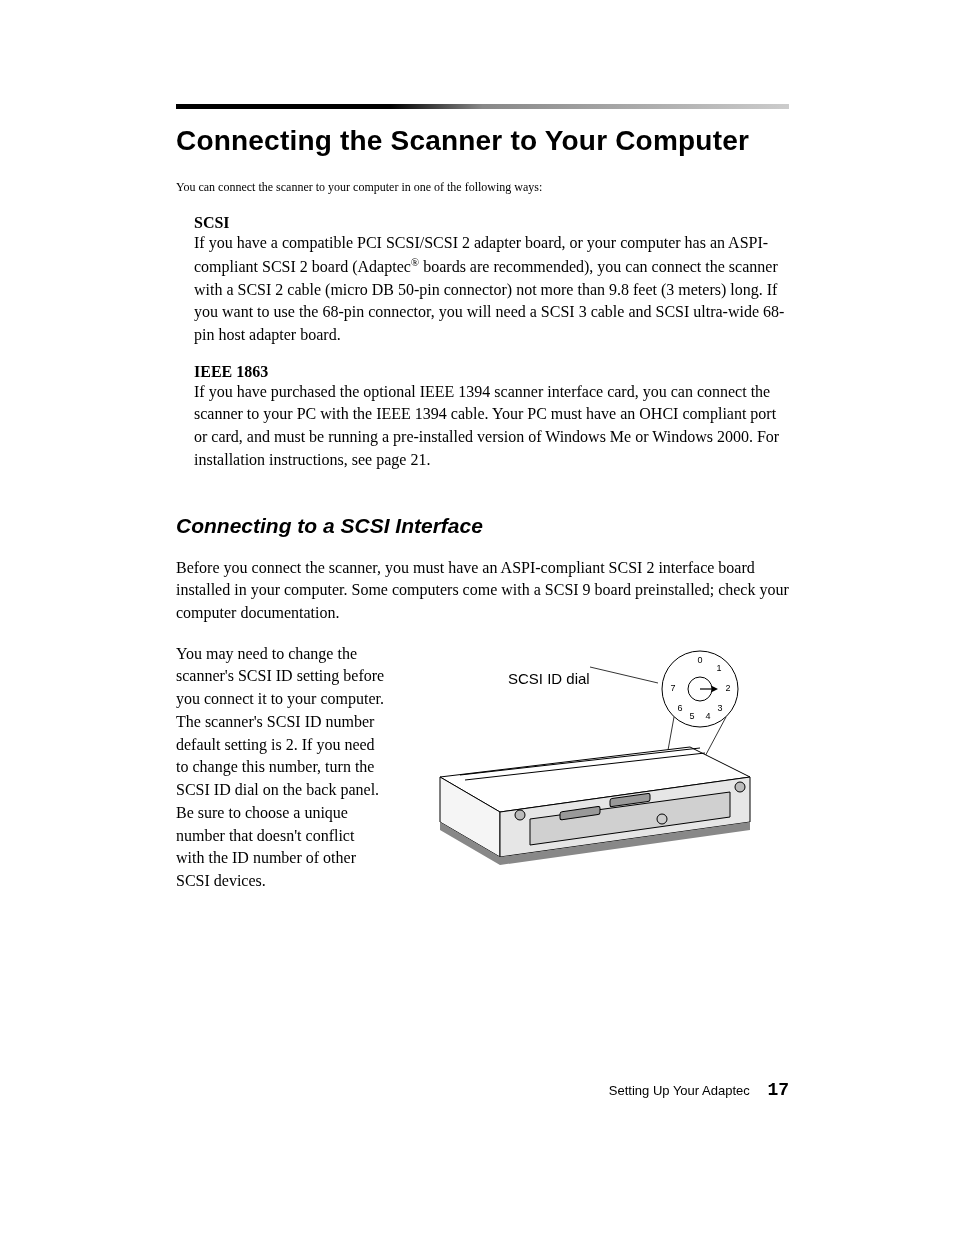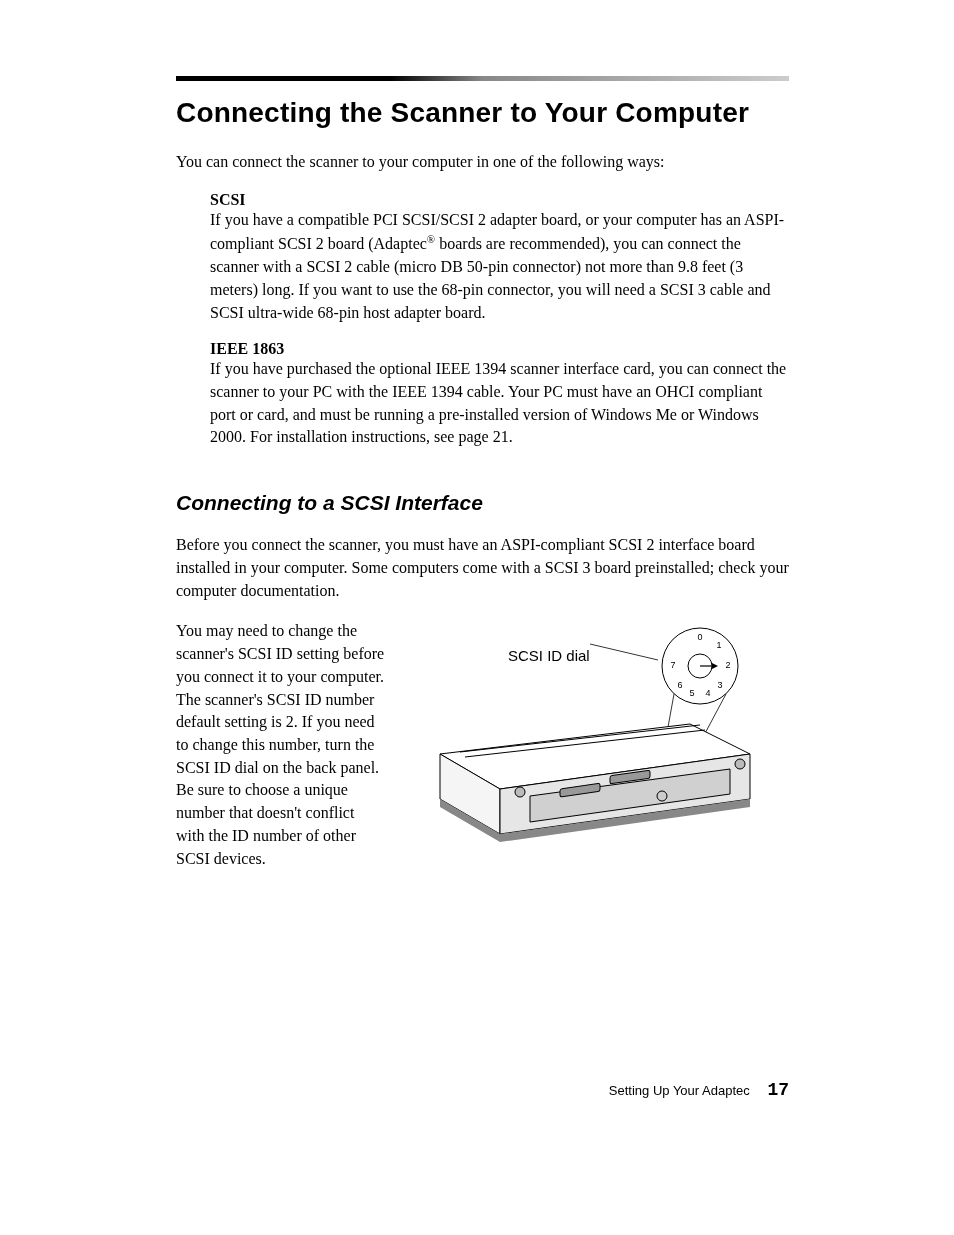--- a/index.html
+++ b/index.html
@@ -6,41 +6,41 @@
     margin: 0;
     padding: 0;
     background: #fff;
     font-family: Georgia, 'Times New Roman', serif;
     color: #000;
     width: 954px;
     height: 1235px;
     position: relative;
   }
   .page {
-    padding: 76px 165px 0 176px;
+    padding: 104px 165px 0 176px;
   }
   .rule {
     height: 5px;
     background: linear-gradient(to right, #000 0%, #000 35%, #888 50%, #ccc 100%);
     margin-bottom: 16px;
   }
   h1 {
     font-family: Arial, Helvetica, sans-serif;
     font-weight: bold;
     font-size: 28px;
     margin: 0 0 22px 0;
     letter-spacing: 0.2px;
   }
   .intro {
-    font-size: 16px;
+    font-size: 12px;
     margin: 0 0 18px 0;
     line-height: 1.4;
   }
   .block {
-    margin-left: 34px;
+    margin-left: 18px;
     margin-bottom: 16px;
   }
   .block-title {
     font-weight: bold;
     font-size: 16px;
     margin: 0;
   }
   .block-body {
     font-size: 16px;
     line-height: 1.42;
@@ -122,21 +122,21 @@
     </p>
   </div>
 
   <div class="block">
     <p class="block-title">IEEE 1863</p>
     <p class="block-body">If you have purchased the optional IEEE 1394 scanner interface card, you can connect the scanner to your PC with the IEEE 1394 cable. Your PC must have an OHCI compliant port or card, and must be running a pre-installed version of Windows Me or Windows 2000. For installation instructions, see page 21.</p>
   </div>
 
   <h2>Connecting to a SCSI Interface</h2>
 
-  <p class="para">Before you connect the scanner, you must have an ASPI-compliant SCSI 2 interface board installed in your computer. Some computers come with a SCSI 3 board preinstalled; check your computer documentation.</p>
+  <p class="para">Before you connect the scanner, you must have an ASPI-compliant SCSI 2 interface board installed in your computer. Some computers come with a SCSI 9 board preinstalled; check your computer documentation.</p>
 
   <div class="two-col">
     <div class="col-left">
       <p class="para">You may need to change the scanner's SCSI ID setting before you connect it to your computer. The scanner's SCSI ID number default setting is 2. If you need to change this number, turn the SCSI ID dial on the back panel. Be sure to choose a unique number that doesn't conflict with the ID number of other SCSI devices.</p>
     </div>
     <div class="col-right">
       <div class="figure-wrap">
         <div class="fig-label">SCSI ID dial</div>
         <svg class="scanner-svg" viewBox="0 0 370 250">
 

